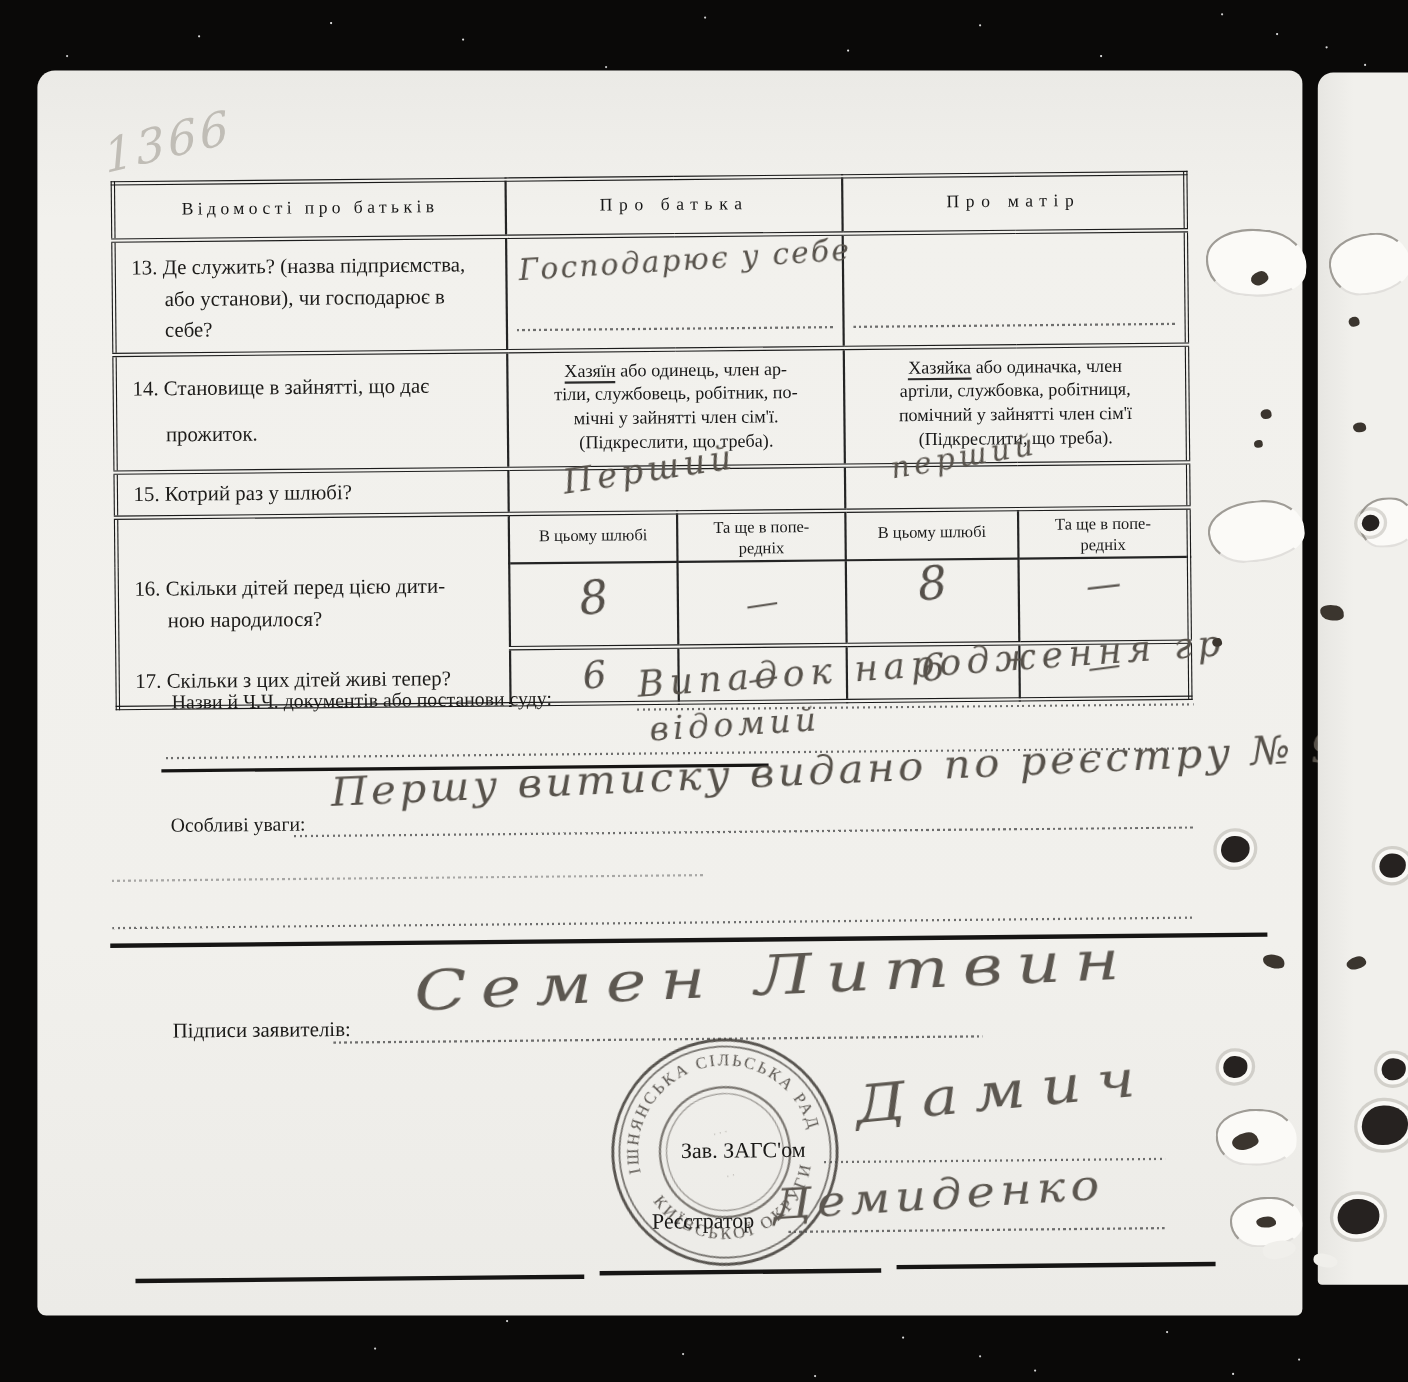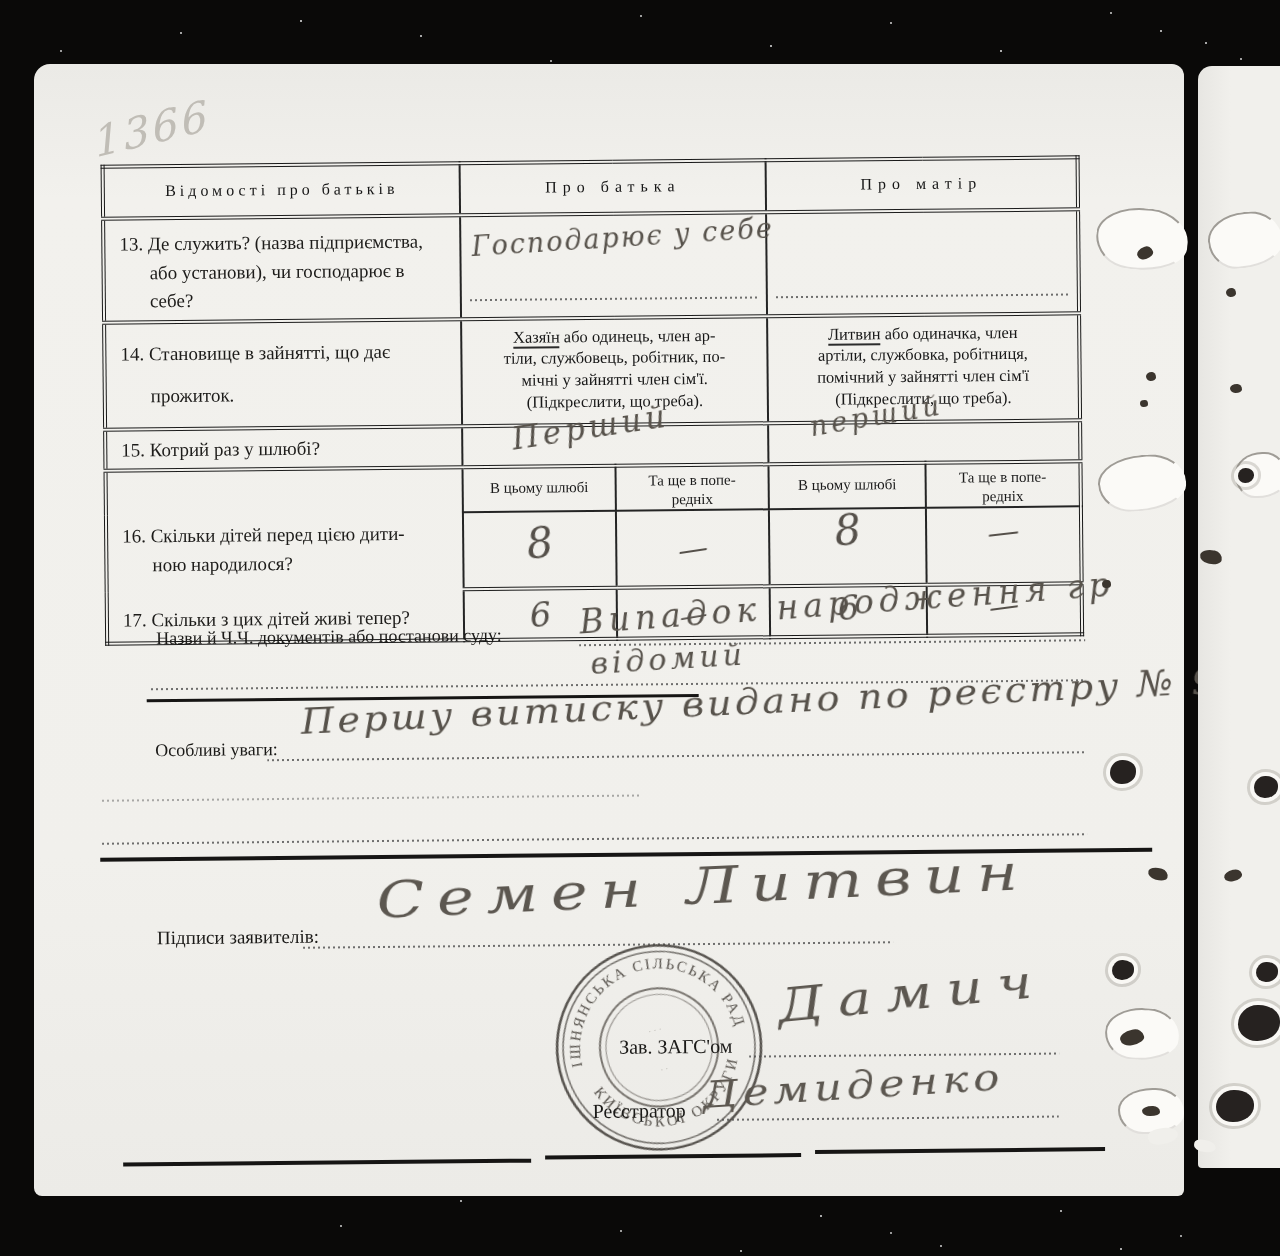--- a/index.html
+++ b/index.html
@@ -144,21 +144,21 @@
       <td colspan="2">
         <div class="opts">
           <div><span class="uword">Хазяїн</span><span> або одинець, член ар-</span></div>
           <div>тіли, службовець, робітник, по-</div>
           <div>мічні у зайнятті член сім'ї.</div>
           <div>(Підкреслити, що треба).</div>
         </div>
       </td>
       <td colspan="2">
         <div class="opts">
-          <div><span class="uword">Литвин</span><span> або одиначка, член</span></div>
+          <div><span class="uword">Хазяйка</span><span> або одиначка, член</span></div>
           <div>артіли, службовка, робітниця,</div>
           <div>помічний у зайнятті член сім'ї</div>
           <div>(Підкреслити, що треба).</div>
         </div>
       </td>
     </tr>
     <tr class="r15" style="height:32px;">
       <td>
               <div class="cell-label" style="padding-top:5px;">15. Котрий раз у шлюбі?</div>
             </td>

